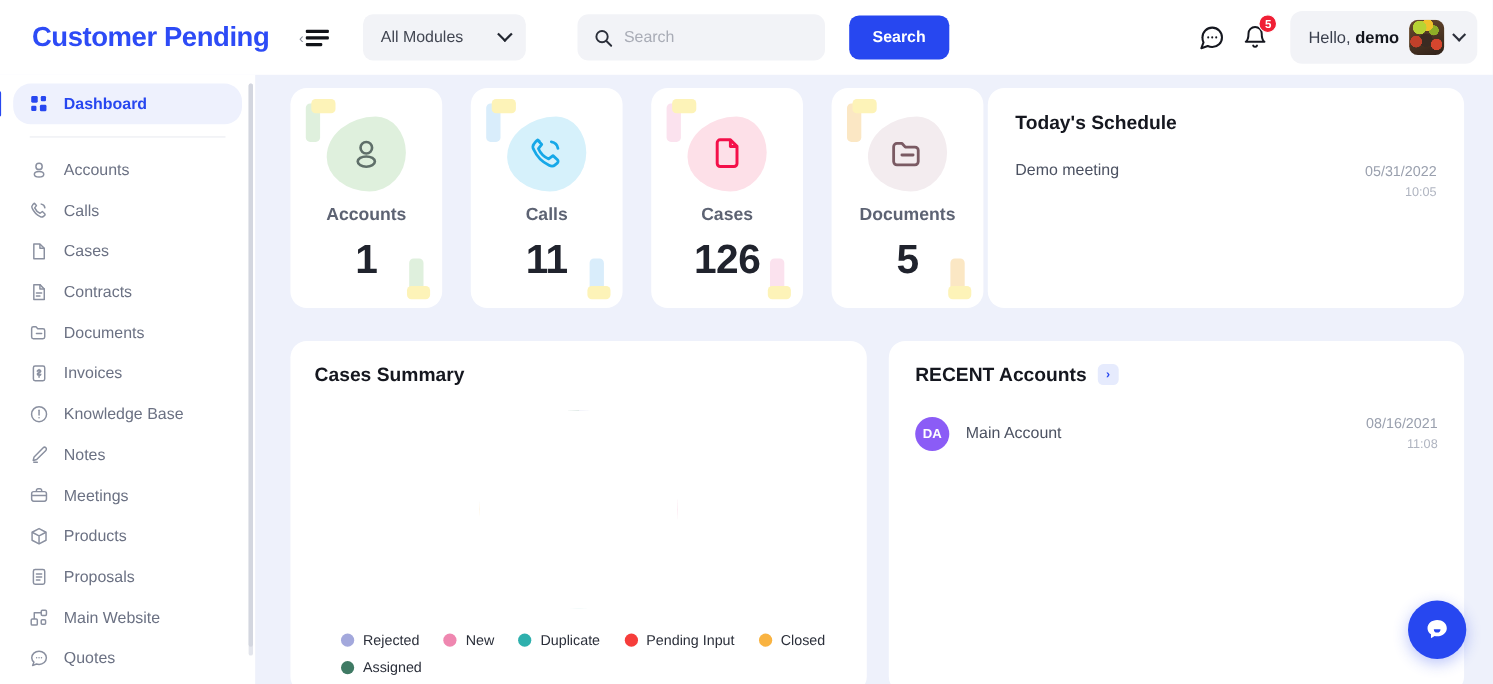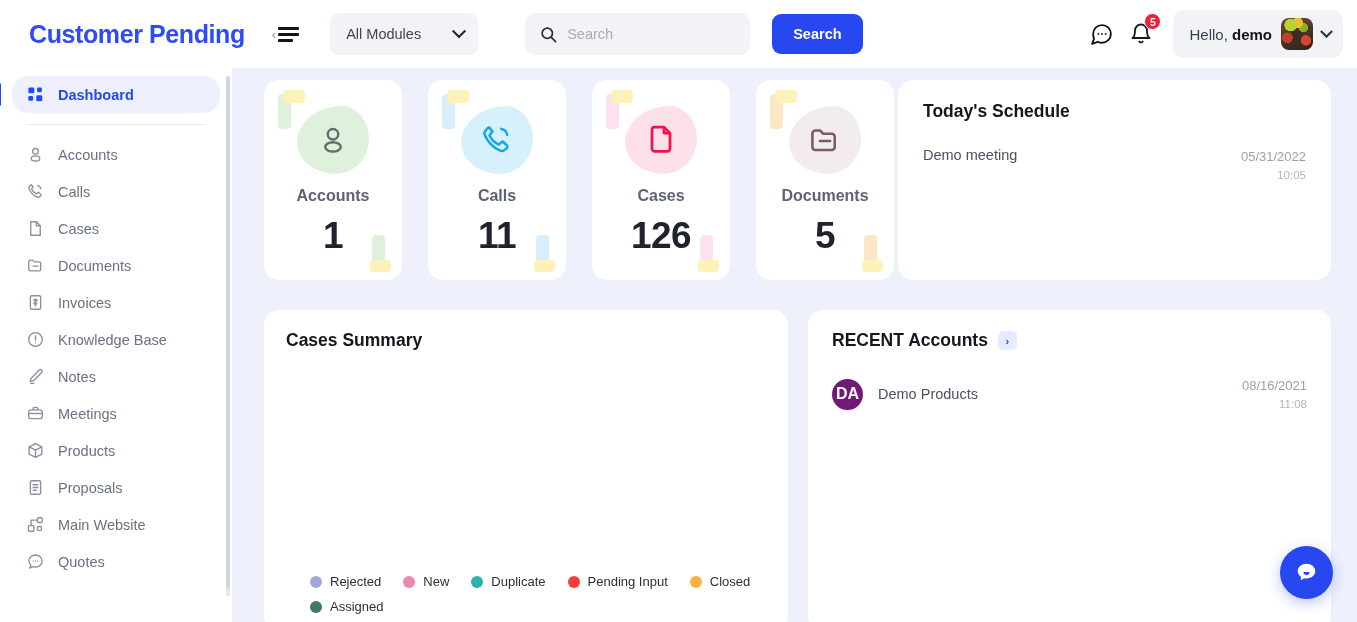--- a/index.html
+++ b/index.html
@@ -183,22 +183,22 @@
   .recent-arrow {
     width:19px; height:19px; border-radius:5px; background:#e6ebfd;
     display:flex; align-items:center; justify-content:center;
     color:#2747f0; font-size:11px; font-weight:bold; cursor:pointer;
   }
   .acct-row {
     margin-top:25px; display:flex; align-items:center; justify-content:space-between;
   }
   .acct-left { display:flex; align-items:center; gap:15px; }
   .acct-avatar {
-    width:31px; height:31px; border-radius:50%; background:#701a75; color:#fff;
-    font-size:16px; font-weight:bold; display:flex; align-items:center; justify-content:center;
+    width:31px; height:31px; border-radius:50%; background:#8b5cf6; color:#fff;
+    font-size:12px; font-weight:bold; display:flex; align-items:center; justify-content:center;
   }
   .acct-name { font-size:14.5px; color:#4b5161; }
   .acct-when { text-align:right; }
   .acct-date { font-size:13px; color:#9aa0ae; }
   .acct-time { font-size:11.5px; color:#b0b5c1; margin-top:2px; }
 
   .chat-fab {
     position:absolute; right:24px; bottom:23px; width:53px; height:53px;
     border-radius:50%; background:#2747f0; display:flex; align-items:center;
     justify-content:center; cursor:pointer; z-index:40;
@@ -295,20 +295,29 @@
       </div>
 
       <div class="sb-item">
         <svg class="sb-ico" viewBox="0 0 24 24" fill="none" stroke="#8a90a0" stroke-width="1.7" stroke-linejoin="round">
           <path d="M6 3.5h7l5 5v12H6z"></path>
             <path d="M13 3.5v5h5"></path>
         </svg>
         <span>Cases</span>
       </div>
 
+      <div class="sb-item">
+        <svg class="sb-ico" viewBox="0 0 24 24" fill="none" stroke="#8a90a0" stroke-width="1.7" stroke-linejoin="round" stroke-linecap="round">
+          <path d="M6 3.5h7l5 5v12H6z"></path>
+            <path d="M13 3.5v5h5"></path>
+          <line x1="9" y1="13" x2="15" y2="13"></line>
+            <line x1="9" y1="16.5" x2="13" y2="16.5"></line>
+        </svg>
+        <span>Contracts</span>
+      </div>
 
       <div class="sb-item">
         <svg class="sb-ico" viewBox="0 0 24 24" fill="none" stroke="#8a90a0" stroke-width="1.7" stroke-linejoin="round" stroke-linecap="round">
           <path d="M3.5 7.2a2 2 0 0 1 2-2h3l2 2.2h6a2 2 0 0 1 2 2v7.4a2 2 0 0 1-2 2h-11a2 2 0 0 1-2-2z"></path>
           <line x1="9" y1="12.8" x2="15" y2="12.8"></line>
         </svg>
         <span>Documents</span>
       </div>
 
       <div class="sb-item">
@@ -501,21 +510,21 @@
   </div>
 
   <div class="recent-card">
     <div class="recent-head">
       <span class="panel-title">RECENT Accounts</span>
       <span class="recent-arrow">›</span>
     </div>
     <div class="acct-row">
       <span class="acct-left">
         <span class="acct-avatar">DA</span>
-        <span class="acct-name">Demo Products</span>
+        <span class="acct-name">Main Account</span>
       </span>
       <span class="acct-when">
         <span class="acct-date">08/16/2021</span><br>
         <span class="acct-time">11:08</span>
       </span>
     </div>
   </div>
 
 </div>
 

